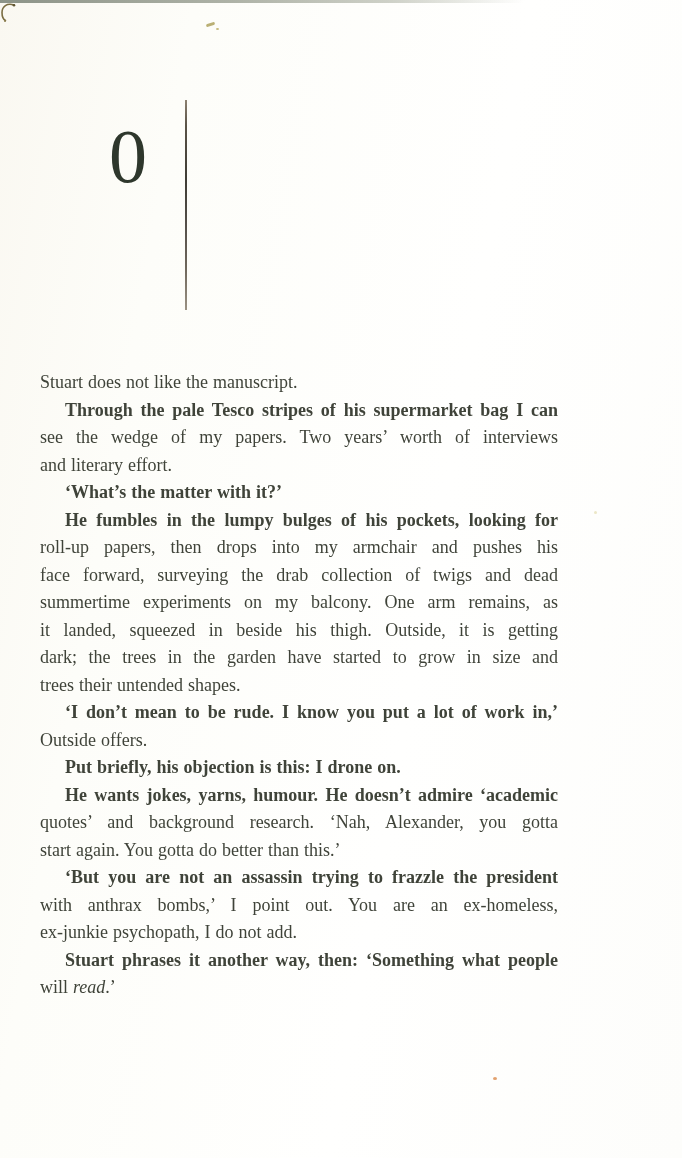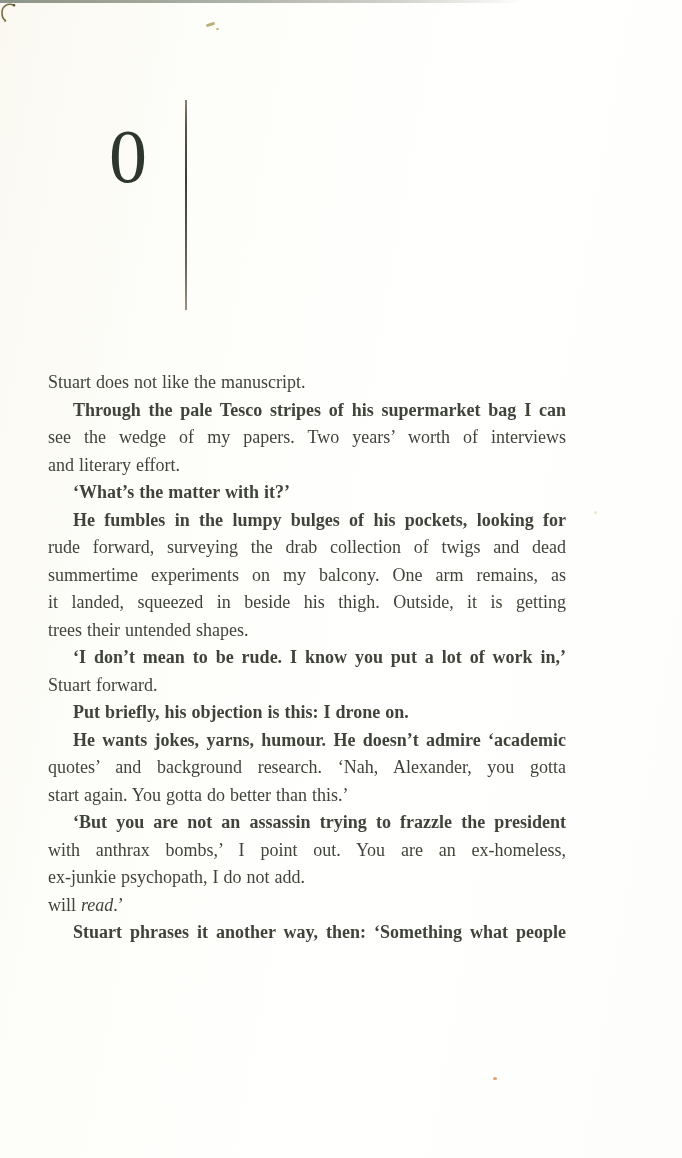--- a/index.html
+++ b/index.html
@@ -55,21 +55,21 @@
 
   .chapter-rule {
     position: absolute; left: 185px; top: 100px;
     width: 1.6px; height: 210px;
     background: linear-gradient(180deg,
       #8d8171 0%, #5a5347 12%, #3f3c35 38%,
       #55504a 60%, #6f675c 80%, #9a9183 100%);
   }
 
   .text-block {
-    position: absolute; left: 48px; top: 369px; width: 518px;
+    position: absolute; left: 40px; top: 369px; width: 518px;
     font-size: 18px; line-height: 27.5px;
     color: var(--text-color, #3f4339);
     word-spacing: 0.5px;
   }
   .para { margin: 0; padding: 0; }
   .line { text-align: justify; text-align-last: justify; }
   .line.last { text-align: left; text-align-last: left; }
   .line.indent { text-indent: 25px; font-weight: bold; }
   .italic { font-style: italic; }
 </style>
@@ -102,41 +102,43 @@
       <div class="para">
         <div class="line indent"><span>Through the pale Tesco stripes of his supermarket bag I can</span></div>
         <div class="line"><span>see the wedge of my papers. Two years’ worth of interviews</span></div>
         <div class="line last"><span>and literary effort.</span></div>
       </div>
       <div class="para">
         <div class="line last indent"><span>‘What’s the matter with it?’</span></div>
       </div>
       <div class="para">
         <div class="line indent"><span>He fumbles in the lumpy bulges of his pockets, looking for</span></div>
-        <div class="line"><span>rude forward, surveying the drab collection of twigs and dead</span></div>
+        <div class="line"><span>roll-up papers, then drops into my armchair and pushes his</span></div>
+        <div class="line"><span>face forward, surveying the drab collection of twigs and dead</span></div>
         <div class="line"><span>summertime experiments on my balcony. One arm remains, as</span></div>
         <div class="line"><span>it landed, squeezed in beside his thigh. Outside, it is getting</span></div>
+        <div class="line"><span>dark; the trees in the garden have started to grow in size and</span></div>
         <div class="line last"><span>trees their untended shapes.</span></div>
       </div>
       <div class="para">
         <div class="line indent"><span>‘I don’t mean to be rude. I know you put a lot of work in,’</span></div>
-        <div class="line last"><span>Stuart forward.</span></div>
+        <div class="line last"><span>Outside offers.</span></div>
       </div>
       <div class="para">
         <div class="line last indent"><span>Put briefly, his objection is this: I drone on.</span></div>
       </div>
       <div class="para">
         <div class="line indent"><span>He wants jokes, yarns, humour. He doesn’t admire ‘academic</span></div>
         <div class="line"><span>quotes’ and background research. ‘Nah, Alexander, you gotta</span></div>
         <div class="line last"><span>start again. You gotta do better than this.’</span></div>
       </div>
       <div class="para">
         <div class="line indent"><span>‘But you are not an assassin trying to frazzle the president</span></div>
         <div class="line"><span>with anthrax bombs,’ I point out. You are an ex-homeless,</span></div>
         <div class="line last"><span>ex-junkie psychopath, I do not add.</span></div>
       </div>
       <div class="para">
+        <div class="line indent"><span>Stuart phrases it another way, then: ‘Something what people</span></div>
         <div class="line last"><span>will </span><span class="italic">read</span><span>.’</span></div>
-        <div class="line indent"><span>Stuart phrases it another way, then: ‘Something what people</span></div>
       </div>
     </div>
 
 </div>
 
 </body></html>

